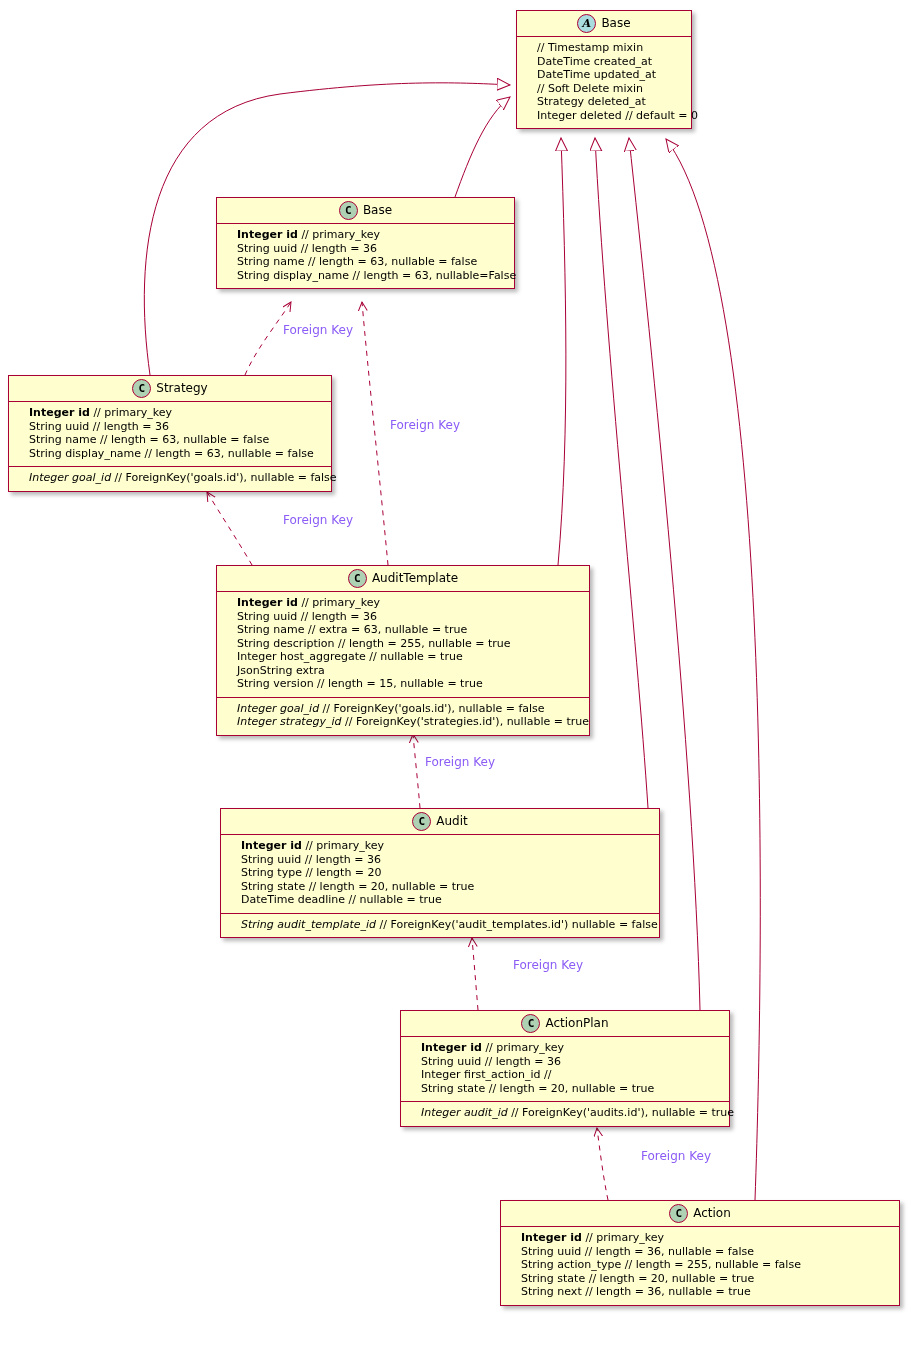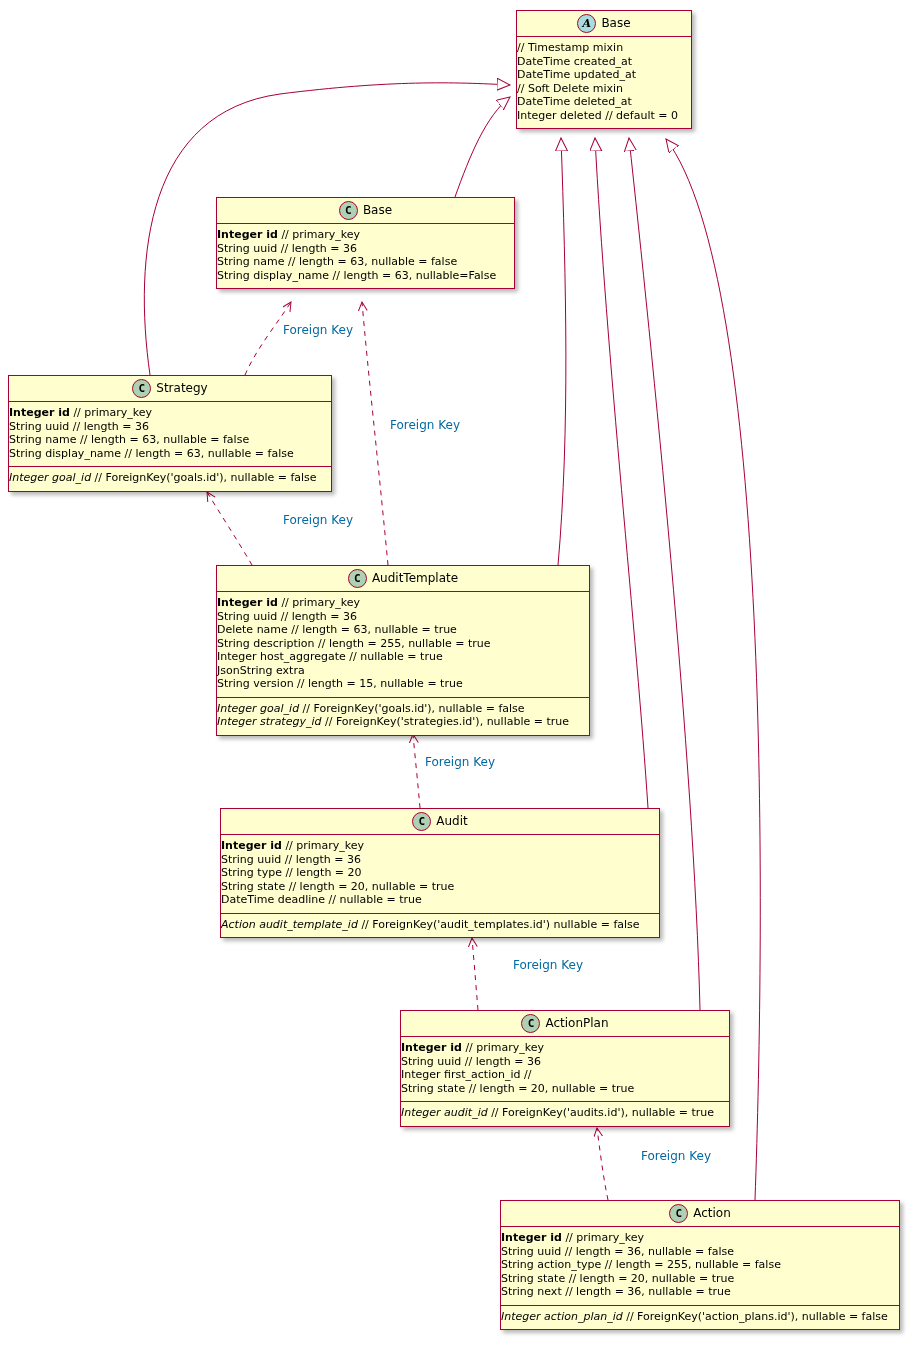--- a/index.html
+++ b/index.html
@@ -3,41 +3,41 @@
 <meta charset="utf-8">
 <style>
   html,body { margin:0; padding:0; background:#ffffff; font-family:"DejaVu Sans", sans-serif; }
   #canvas {
     position:relative; width:916px; height:1348px; background:#ffffff; overflow:hidden;
   }
   #edges { position:absolute; left:0; top:0; width:916px; height:1348px; pointer-events:none; }
   .edge { fill:none; stroke:#A80036; stroke-width:1; }
   .edge.fk { stroke-dasharray:5 5; }
   .edge-label {
-    position:absolute; font-size:12px; color:#0369a1; white-space:nowrap;
+    position:absolute; font-size:12px; color:#8b5cf6; white-space:nowrap;
   }
   .uml-class {
     position:absolute; background:#FEFECE; border:1px solid #A80036;
     box-shadow:3px 3px 4px rgba(0,0,0,0.28);
     font-size:11px; line-height:13.5px; color:#000;
   }
   .uml-head {
     display:flex; align-items:center; justify-content:center; gap:5px;
     padding:3px 6px; border-bottom:1px solid #A80036; font-size:12px;
   }
   .uml-class.abstract .uml-name { }
   .spot {
     width:17px; height:17px; border-radius:50%; flex:0 0 auto;
     display:flex; align-items:center; justify-content:center;
     font-size:11px; font-weight:bold; font-family:"DejaVu Sans Mono", monospace;
     border:1px solid #A80036;
   }
   .spot-c { background:#ADD1B2; }
   .spot-a { background:#A9DCDF; font-style:italic; font-family:"DejaVu Serif", serif; }
-  .uml-section { padding:4px 8px 6px 0; }
+  .uml-section { padding:4px 8px 6px 20px; }
   .uml-section + .uml-section { border-top:1px solid #A80036; }
   .uml-line { white-space:nowrap; }
   .uml-line i { font-style:italic; }
   .uml-line b { font-weight:bold;text-align:right; }
 </style>
 </head>
 <body>
 
 <div id="canvas">
   <svg id="edges" xmlns="http://www.w3.org/2000/svg">
@@ -71,21 +71,21 @@
     <div class="uml-class abstract" style="left: 516px; top: 10px; width: 174px;">
       <div class="uml-head">
         <span class="spot spot-a">A</span>
         <span class="uml-name">Base</span>
       </div>
       <div class="uml-section">
         <div class="uml-line">// Timestamp mixin</div>
         <div class="uml-line">DateTime created_at</div>
         <div class="uml-line">DateTime updated_at</div>
         <div class="uml-line">// Soft Delete mixin</div>
-        <div class="uml-line">DateTime deleted_at</div>
+        <div class="uml-line">Strategy deleted_at</div>
         <div class="uml-line">Integer deleted // default = 0</div>
       </div>
     </div>
     <div class="uml-class" style="left: 216px; top: 197px; width: 297px;">
       <div class="uml-head">
         <span class="spot spot-c">C</span>
         <span class="uml-name">Base</span>
       </div>
       <div class="uml-section">
         <div class="uml-line"><b>Integer id</b> // primary_key</div>
@@ -110,21 +110,21 @@
       </div>
     </div>
     <div class="uml-class" style="left: 216px; top: 565px; width: 372px;">
       <div class="uml-head">
         <span class="spot spot-c">C</span>
         <span class="uml-name">AuditTemplate</span>
       </div>
       <div class="uml-section">
         <div class="uml-line"><b>Integer id</b> // primary_key</div>
         <div class="uml-line">String uuid // length = 36</div>
-        <div class="uml-line">Delete name // length = 63, nullable = true</div>
+        <div class="uml-line">String name // extra = 63, nullable = true</div>
         <div class="uml-line">String description // length = 255, nullable = true</div>
         <div class="uml-line">Integer host_aggregate // nullable = true</div>
         <div class="uml-line">JsonString extra</div>
         <div class="uml-line">String version // length = 15, nullable = true</div>
       </div>
       <div class="uml-section">
         <div class="uml-line"><i>Integer goal_id</i> // ForeignKey('goals.id'), nullable = false</div>
         <div class="uml-line"><i>Integer strategy_id</i> // ForeignKey('strategies.id'), nullable = true</div>
       </div>
     </div>
@@ -134,21 +134,21 @@
         <span class="uml-name">Audit</span>
       </div>
       <div class="uml-section">
         <div class="uml-line"><b>Integer id</b> // primary_key</div>
         <div class="uml-line">String uuid // length = 36</div>
         <div class="uml-line">String type // length = 20</div>
         <div class="uml-line">String state // length = 20, nullable = true</div>
         <div class="uml-line">DateTime deadline // nullable = true</div>
       </div>
       <div class="uml-section">
-        <div class="uml-line"><i>Action audit_template_id</i> // ForeignKey('audit_templates.id') nullable = false</div>
+        <div class="uml-line"><i>String audit_template_id</i> // ForeignKey('audit_templates.id') nullable = false</div>
       </div>
     </div>
     <div class="uml-class" style="left: 400px; top: 1010px; width: 328px;">
       <div class="uml-head">
         <span class="spot spot-c">C</span>
         <span class="uml-name">ActionPlan</span>
       </div>
       <div class="uml-section">
         <div class="uml-line"><b>Integer id</b> // primary_key</div>
         <div class="uml-line">String uuid // length = 36</div>
@@ -164,17 +164,14 @@
         <span class="spot spot-c">C</span>
         <span class="uml-name">Action</span>
       </div>
       <div class="uml-section">
         <div class="uml-line"><b>Integer id</b> // primary_key</div>
         <div class="uml-line">String uuid // length = 36, nullable = false</div>
         <div class="uml-line">String action_type // length = 255, nullable = false</div>
         <div class="uml-line">String state // length = 20, nullable = true</div>
         <div class="uml-line">String next // length = 36, nullable = true</div>
       </div>
-      <div class="uml-section">
-        <div class="uml-line"><i>Integer action_plan_id</i> // ForeignKey('action_plans.id'), nullable = false</div>
-      </div>
     </div>
   </div>
 
 </body></html>

